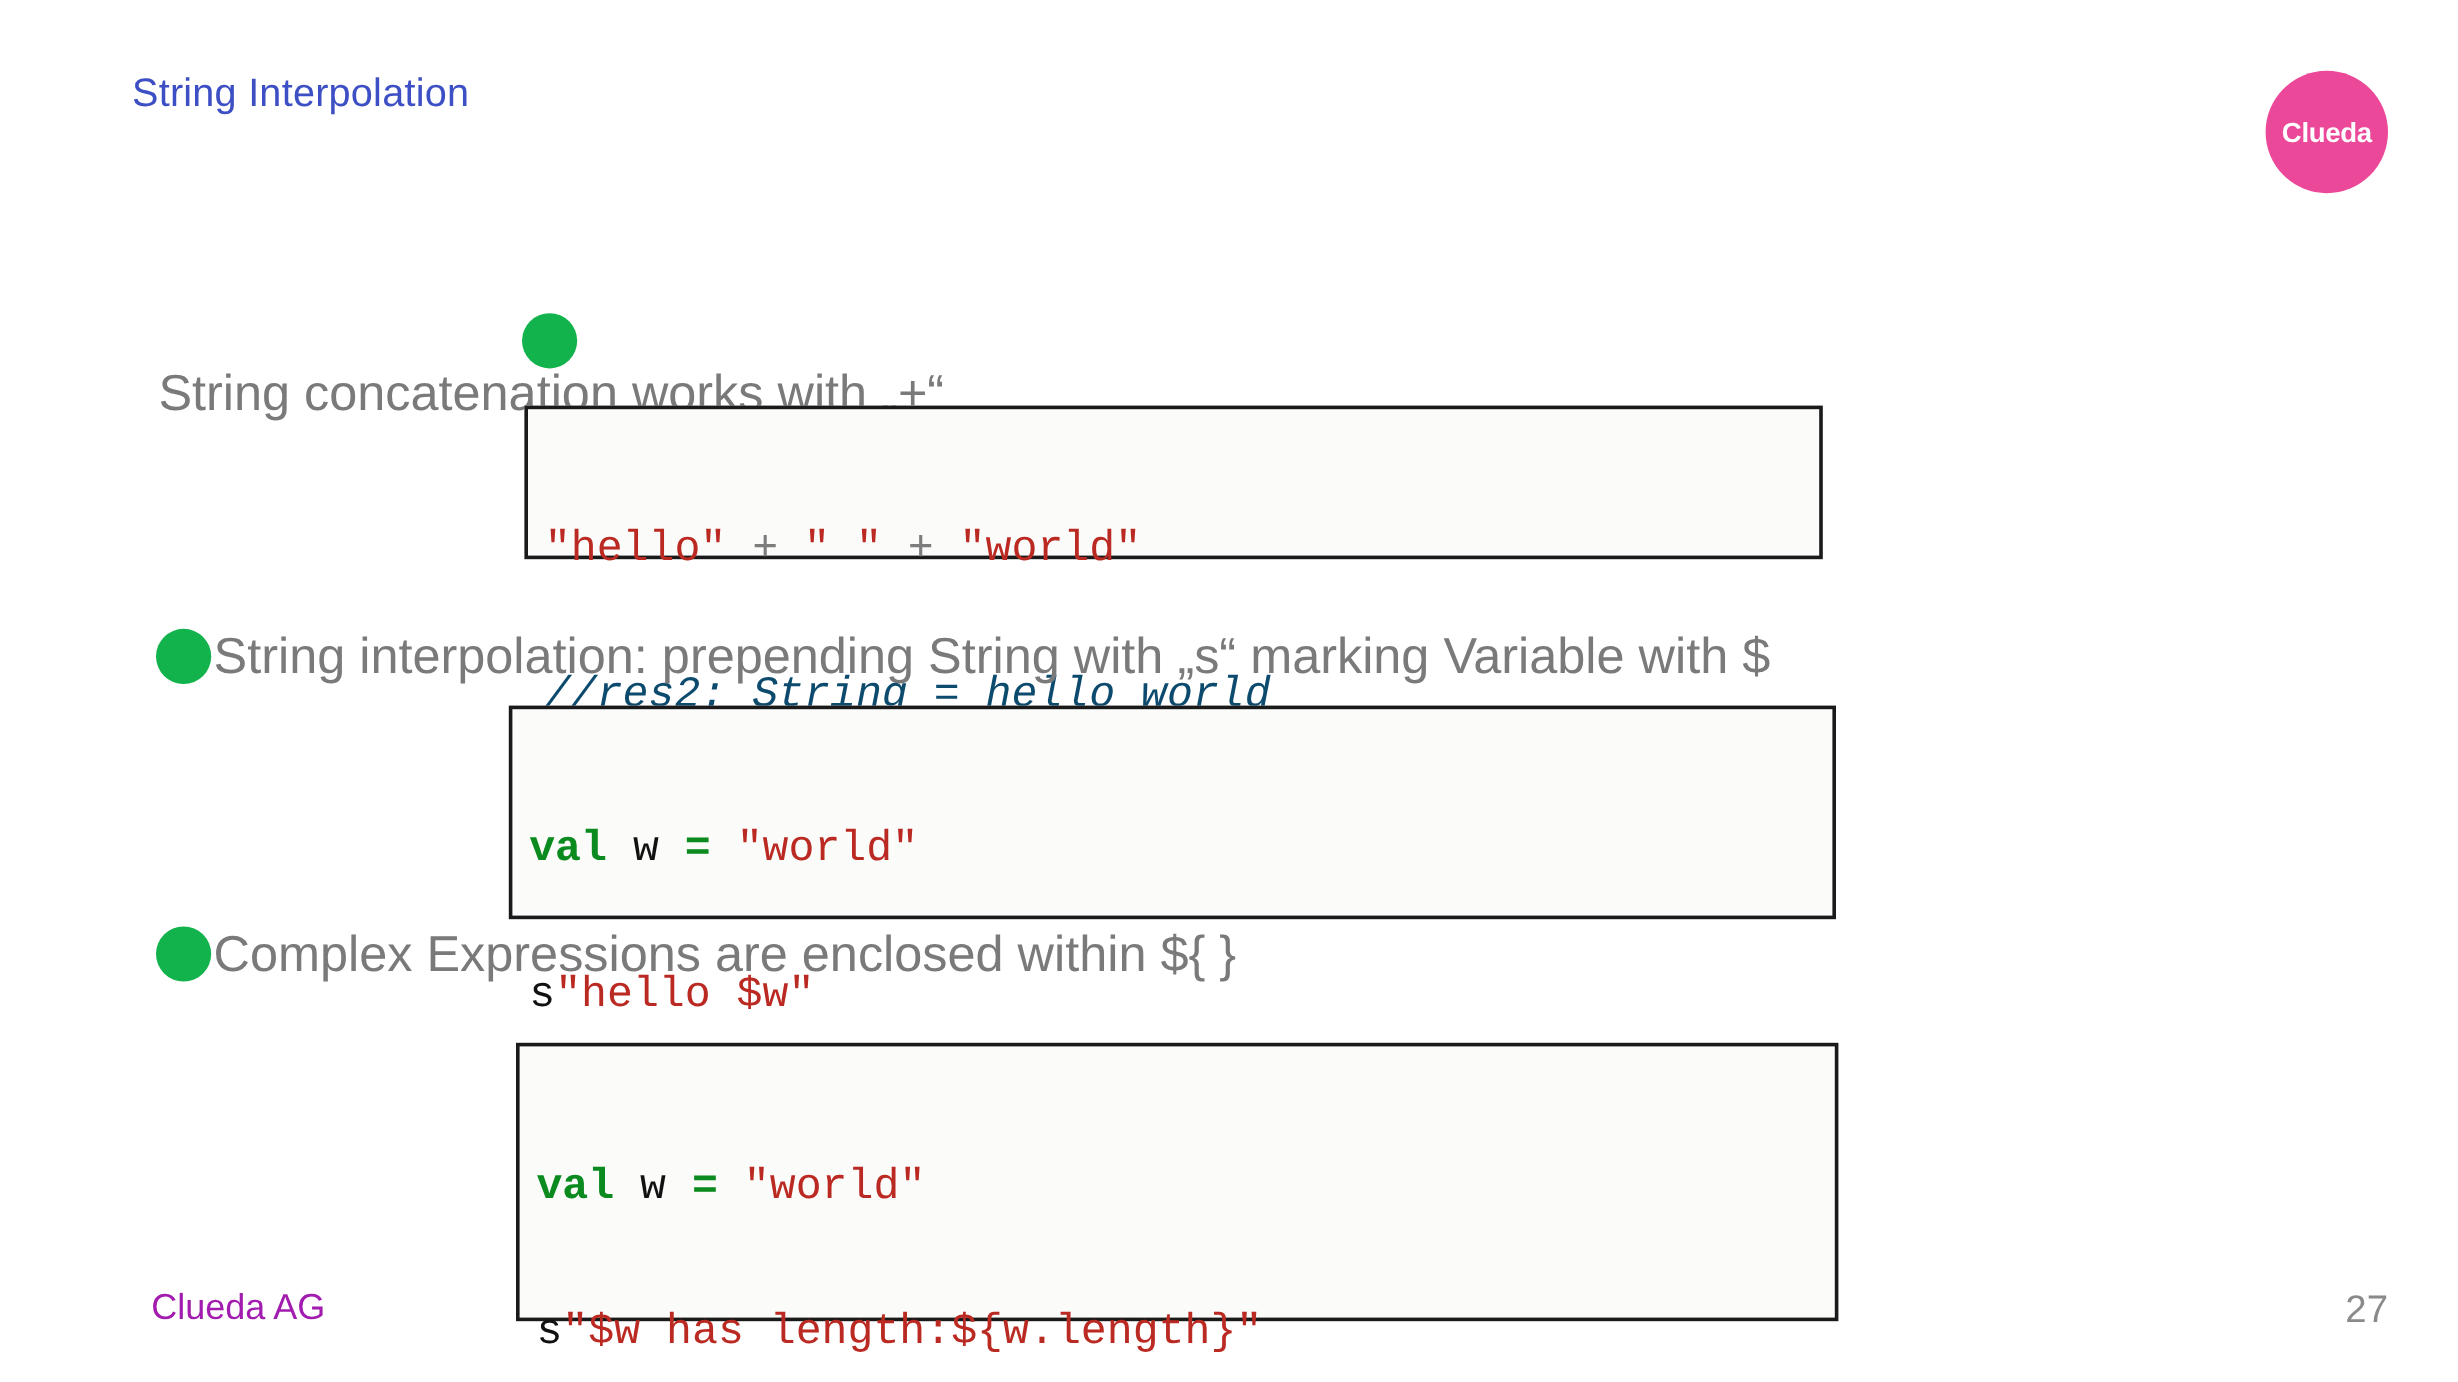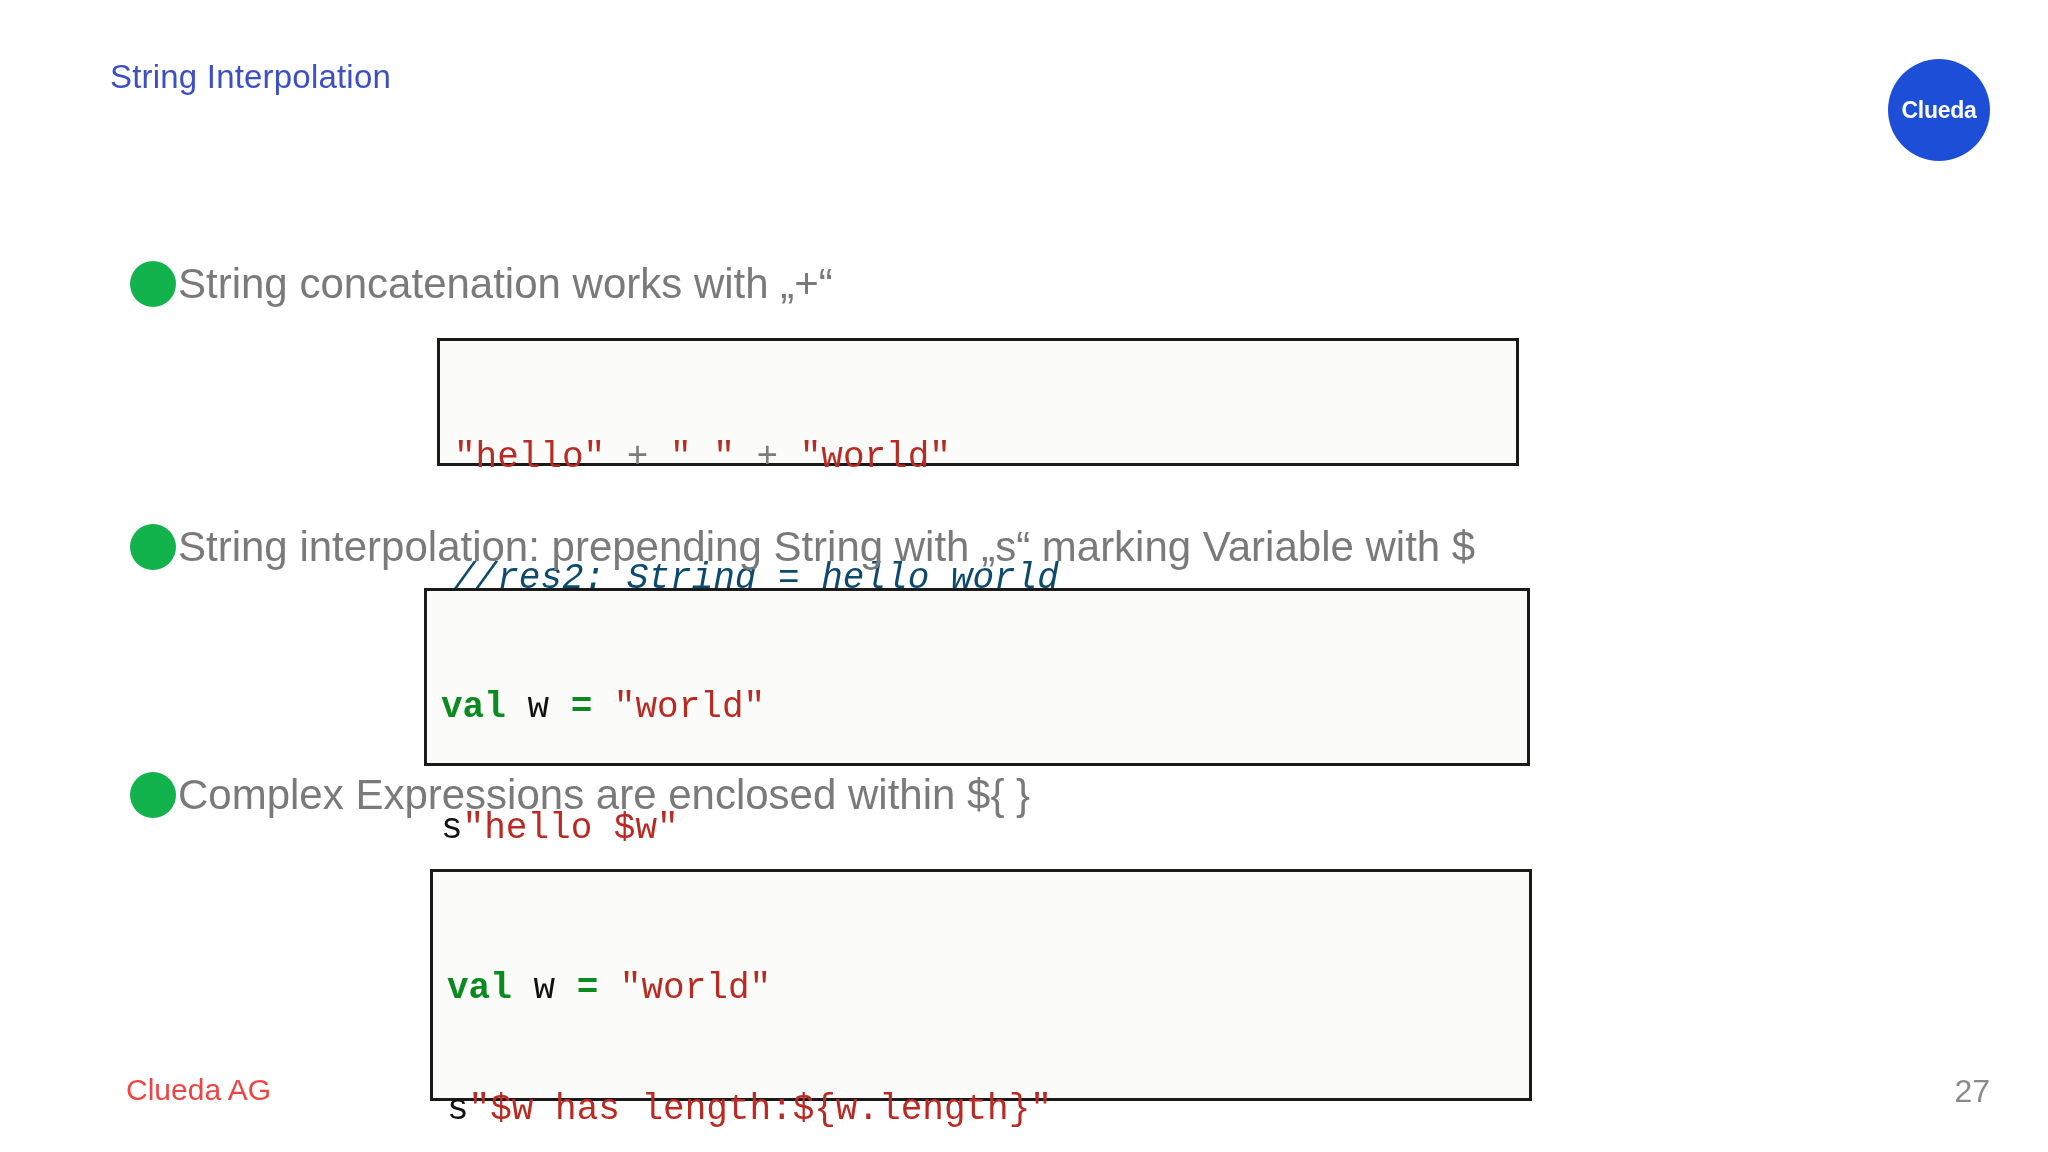--- a/index.html
+++ b/index.html
@@ -35,21 +35,21 @@
   }
 
   
   .logo {
     position: absolute;
     left: 1888px;
     top: 59px;
     width: 102px;
     height: 102px;
     border-radius: 50%;
-    background: #1d4ed8;
+    background: #ec4899;
     display: flex;
     align-items: center;
     justify-content: center;
   }
   .logo-text {
     color: #ffffff;
     font-size: 23px;
     font-weight: bold;
     letter-spacing: -0.3px;
     line-height: 1;
@@ -70,21 +70,21 @@
     background: #12b34c;
     flex: 0 0 auto;
   }
   .bullet-text {
     font-size: 42px;
     color: #7a7a7a;
     line-height: 1;
     margin-left: 2px;
   }
 
-  .bullet-1 { top: 261px; }
+  .bullet-1 { top: 261px; flex-direction: column; }
   .bullet-2 { top: 524px; justify-content: center; }
   .bullet-3 { top: 772px; }
 
   
   .code-box {
     position: absolute;
     box-sizing: border-box;
     background: #fbfbfa;
     border: 3px solid #1a1a1a;
     padding: 16px 0 10px 14px;
@@ -120,21 +120,21 @@
   .tok-id      { color: #111111; }
   .tok-prefix  { color: #111111; }
   .tok-comment { color: #0c4a6e; font-style: italic; }
 
   
   .footer-left {
     position: absolute;
     left: 126px;
     top: 1073px;
     font-size: 30px;
-    color: #ef4444;
+    color: #a21caf;
   }
   .footer-right {
     position: absolute;
     right: 58px;
     top: 1073px;
     font-size: 32px;
     color: #8a8a8a;
   }
 </style>
 </head>

